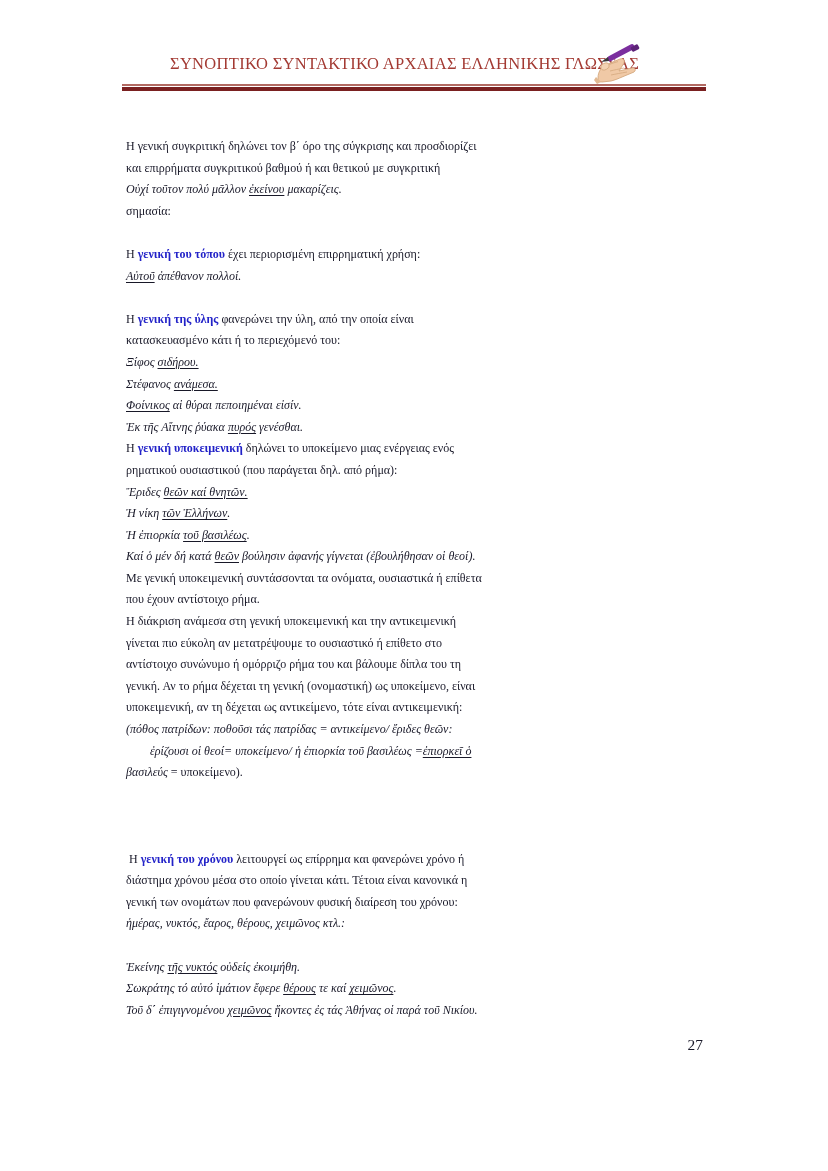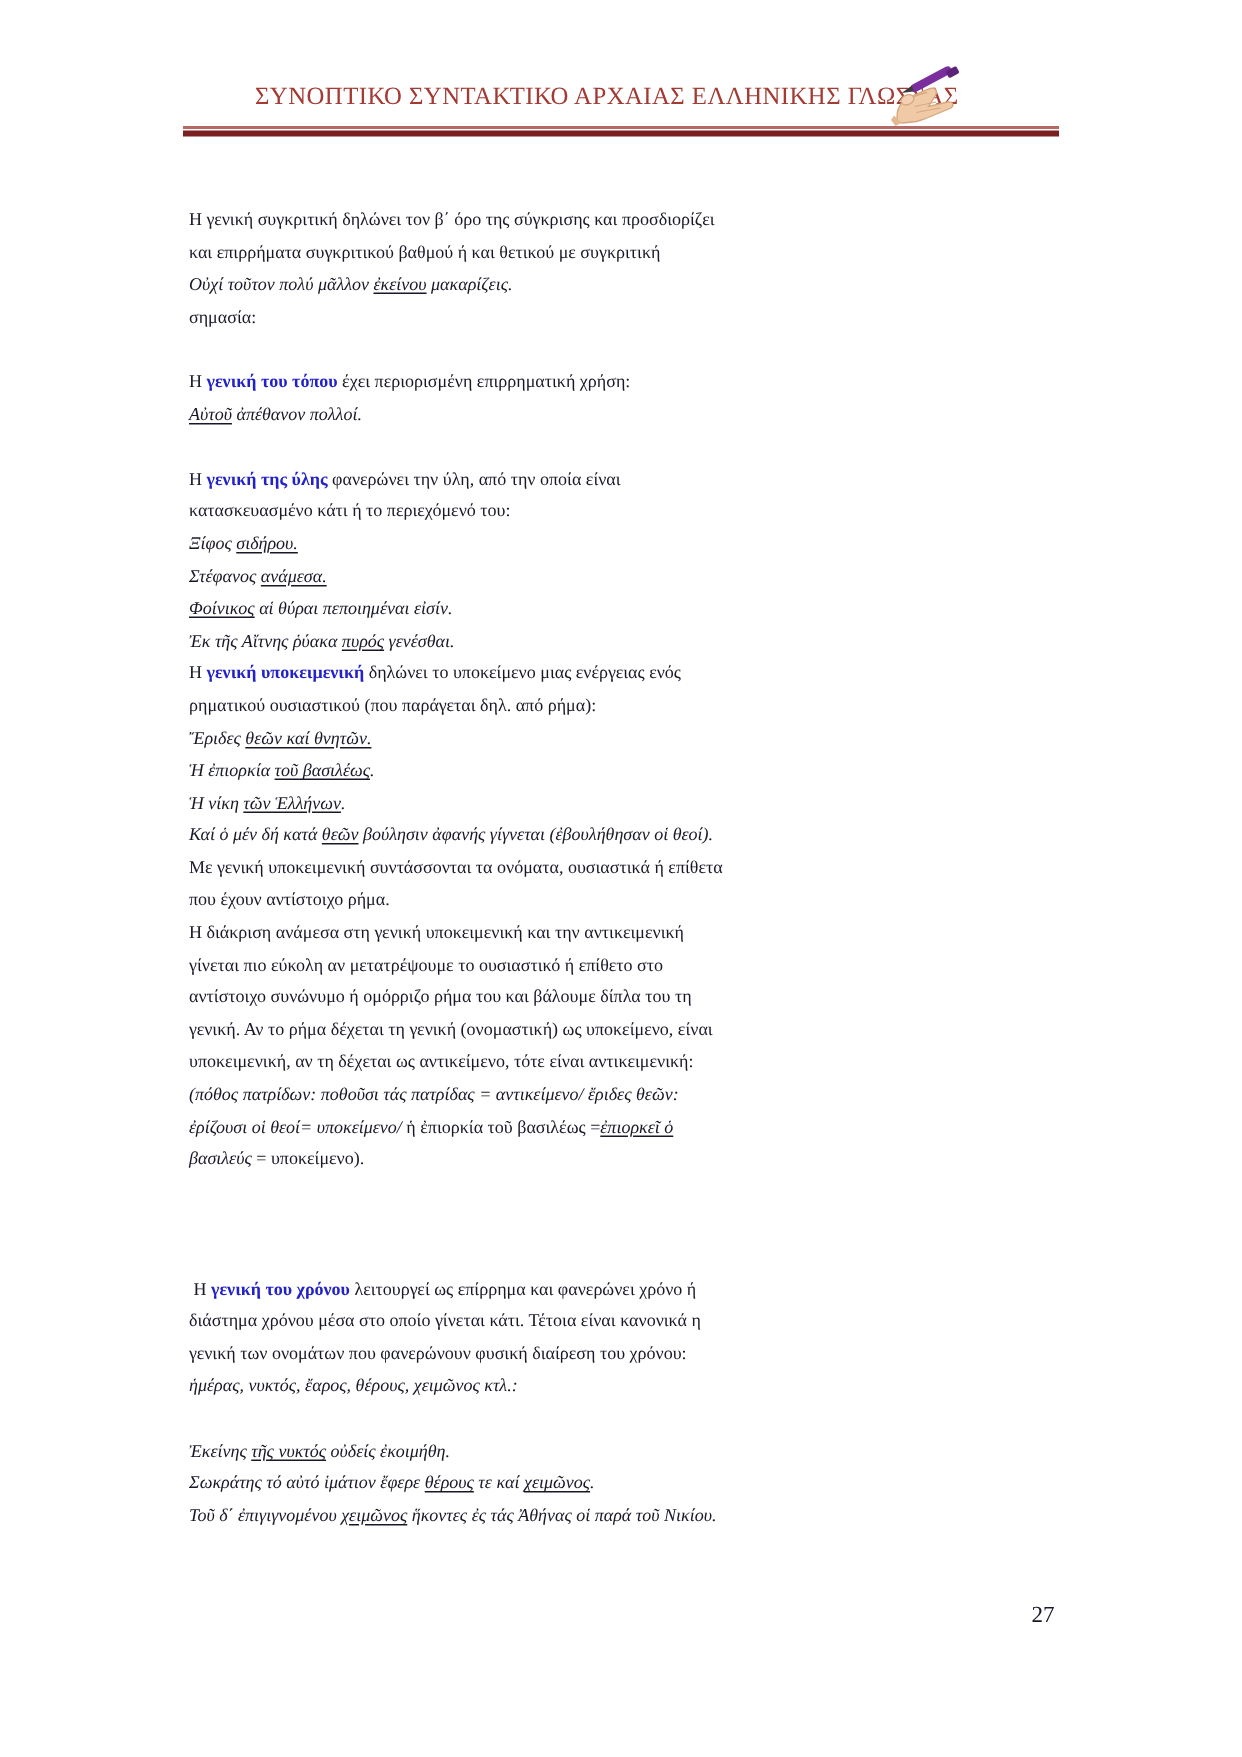--- a/index.html
+++ b/index.html
@@ -103,21 +103,20 @@
 
   
   .page-number {
     position: absolute;
     left: 0;
     top: 1036px;
     width: 703px;
     text-align: right;
     font-size: 15.4px;
     color: #181828;
-    margin-top: 32px;
   }
 </style>
 </head>
 <body>
 
 <div class="page">
 
   <div class="header">
     <div class="header-inner">
       <div class="header-title">ΣΥΝΟΠΤΙΚΟ ΣΥΝΤΑΚΤΙΚΟ ΑΡΧΑΙΑΣ ΕΛΛΗΝΙΚΗΣ ΓΛΩΣΣΑΣ</div>
@@ -161,32 +160,32 @@
       <div class="line blank"></div>
       <div class="line"><span>Η </span><span class="t-blue">γενική της ύλης</span><span> φανερώνει την ύλη, από την οποία είναι</span></div>
       <div class="line"><span>κατασκευασμένο κάτι ή το περιεχόμενό του:</span></div>
       <div class="line italic"><span>Ξίφος </span><span class="t-ul">σιδήρου.</span></div>
       <div class="line italic"><span>Στέφανος </span><span class="t-ul">ανάμεσα.</span></div>
       <div class="line italic"><span class="t-ul">Φοίνικος</span><span> αἱ θύραι πεποιημέναι εἰσίν.</span></div>
       <div class="line italic"><span>Ἐκ τῆς Αἴτνης ῥύακα </span><span class="t-ul">πυρός</span><span> γενέσθαι.</span></div>
       <div class="line"><span>Η </span><span class="t-blue">γενική υποκειμενική</span><span> δηλώνει το υποκείμενο μιας ενέργειας ενός</span></div>
       <div class="line"><span>ρηματικού ουσιαστικού (που παράγεται δηλ. από ρήμα):</span></div>
       <div class="line italic"><span>Ἔριδες </span><span class="t-ul">θεῶν καί θνητῶν.</span></div>
+      <div class="line italic"><span>Ἡ νίκη </span><span class="t-ul">τῶν Ἑλλήνων</span><span>.</span></div>
       <div class="line italic"><span>Ἡ ἐπιορκία </span><span class="t-ul">τοῦ βασιλέως</span><span>.</span></div>
-      <div class="line italic"><span>Ἡ νίκη </span><span class="t-ul">τῶν Ἑλλήνων</span><span>.</span></div>
       <div class="line italic"><span>Καί ὁ μέν δή κατά </span><span class="t-ul">θεῶν</span><span> βούλησιν ἀφανής γίγνεται (ἐβουλήθησαν οἱ θεοί).</span></div>
       <div class="line"><span>Με γενική υποκειμενική συντάσσονται τα ονόματα, ουσιαστικά ή επίθετα</span></div>
       <div class="line"><span>που έχουν αντίστοιχο ρήμα.</span></div>
       <div class="line"><span>Η διάκριση ανάμεσα στη γενική υποκειμενική και την αντικειμενική</span></div>
       <div class="line"><span>γίνεται πιο εύκολη αν μετατρέψουμε το ουσιαστικό ή επίθετο στο</span></div>
       <div class="line"><span>αντίστοιχο συνώνυμο ή ομόρριζο ρήμα του και βάλουμε δίπλα του τη</span></div>
       <div class="line"><span>γενική. Αν το ρήμα δέχεται τη γενική (ονομαστική) ως υποκείμενο, είναι</span></div>
       <div class="line"><span>υποκειμενική, αν τη δέχεται ως αντικείμενο, τότε είναι αντικειμενική:</span></div>
       <div class="line"><span style="font-style: italic;">(</span><span style="font-style: italic;">πόθος πατρίδων: ποθοῦσι τάς πατρίδας</span><span style="font-style: italic;"> = αντικείμενο/ </span><span style="font-style: italic;">ἔριδες θεῶν:</span></div>
-      <div class="line"><span style="font-style: italic;">ἐρίζουσι οἱ θεοί</span><span style="font-style: italic;">= υποκείμενο/ </span><span style=" text-align: center;">ἡ ἐπιορκία τοῦ βασιλέως =</span><span class="t-ul" style="font-style: italic;">ἐπιορκεῖ ὁ</span></div>
+      <div class="line"><span style="font-style: italic; margin-left: 24px;">ἐρίζουσι οἱ θεοί</span><span style="font-style: italic;">= υποκείμενο/ </span><span style="font-style: italic; text-align: center;">ἡ ἐπιορκία τοῦ βασιλέως =</span><span class="t-ul" style="font-style: italic;">ἐπιορκεῖ ὁ</span></div>
       <div class="line"><span style="font-style: italic;">βασιλεύς</span><span style=""> = υποκείμενο).</span></div>
       <div class="line blank"></div>
       <div class="line blank"></div>
       <div class="line blank"></div>
       <div class="line"><span> Η </span><span class="t-blue">γενική του χρόνου</span><span> λειτουργεί ως επίρρημα και φανερώνει χρόνο ή</span></div>
       <div class="line"><span>διάστημα χρόνου μέσα στο οποίο γίνεται κάτι. Τέτοια είναι κανονικά η</span></div>
       <div class="line"><span>γενική των ονομάτων που φανερώνουν φυσική διαίρεση του χρόνου:</span></div>
       <div class="line italic"><span>ἡμέρας, νυκτός, ἔαρος, θέρους, χειμῶνος κτλ.:</span></div>
       <div class="line blank"></div>
       <div class="line italic"><span>Ἐκείνης </span><span class="t-ul">τῆς νυκτός</span><span> οὐδείς ἐκοιμήθη.</span></div>

